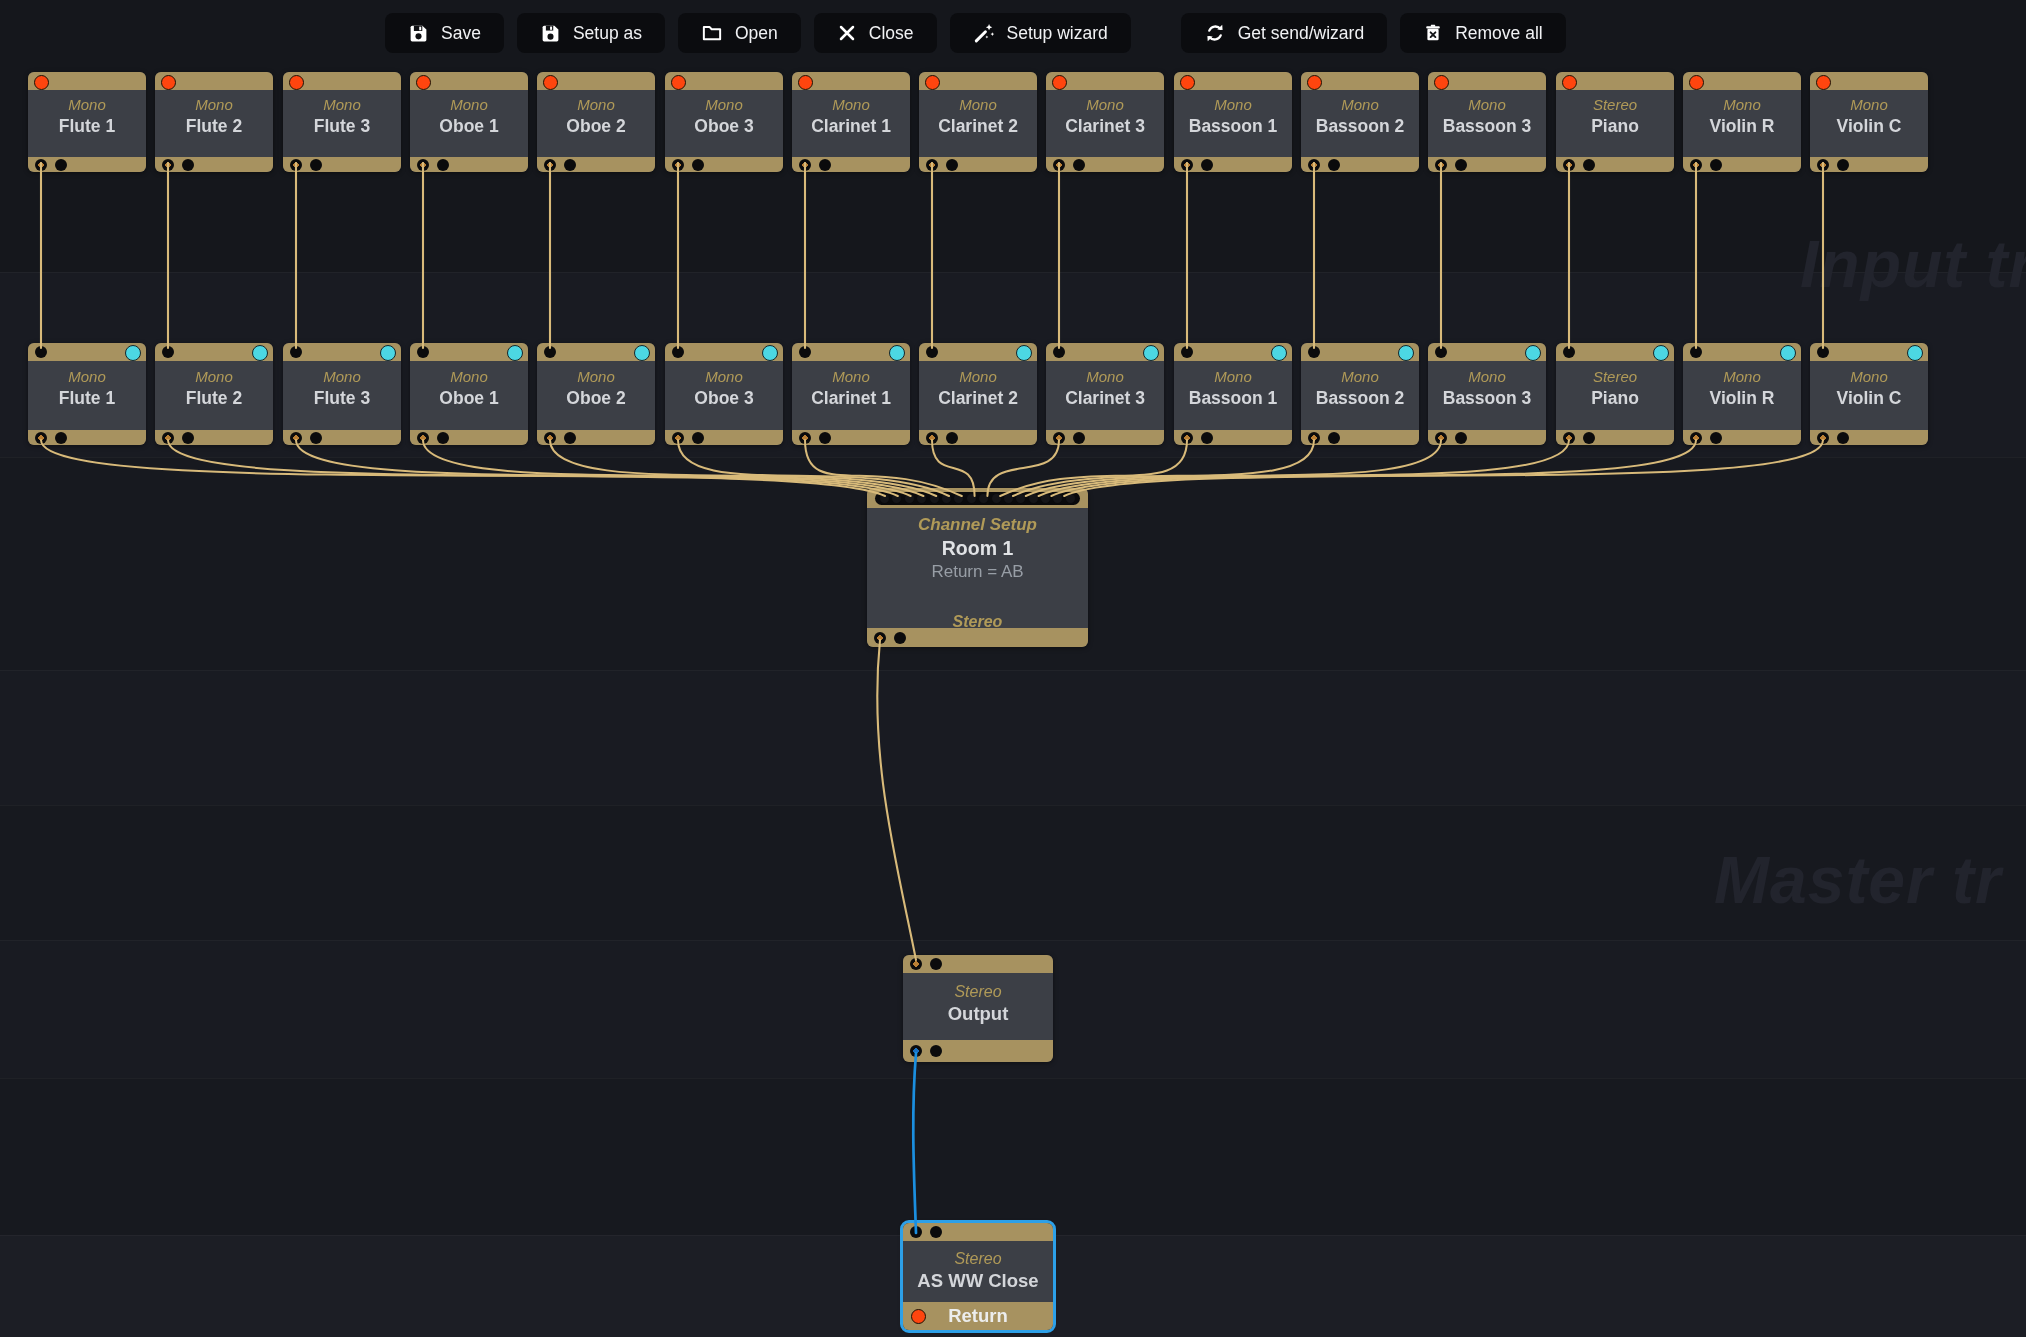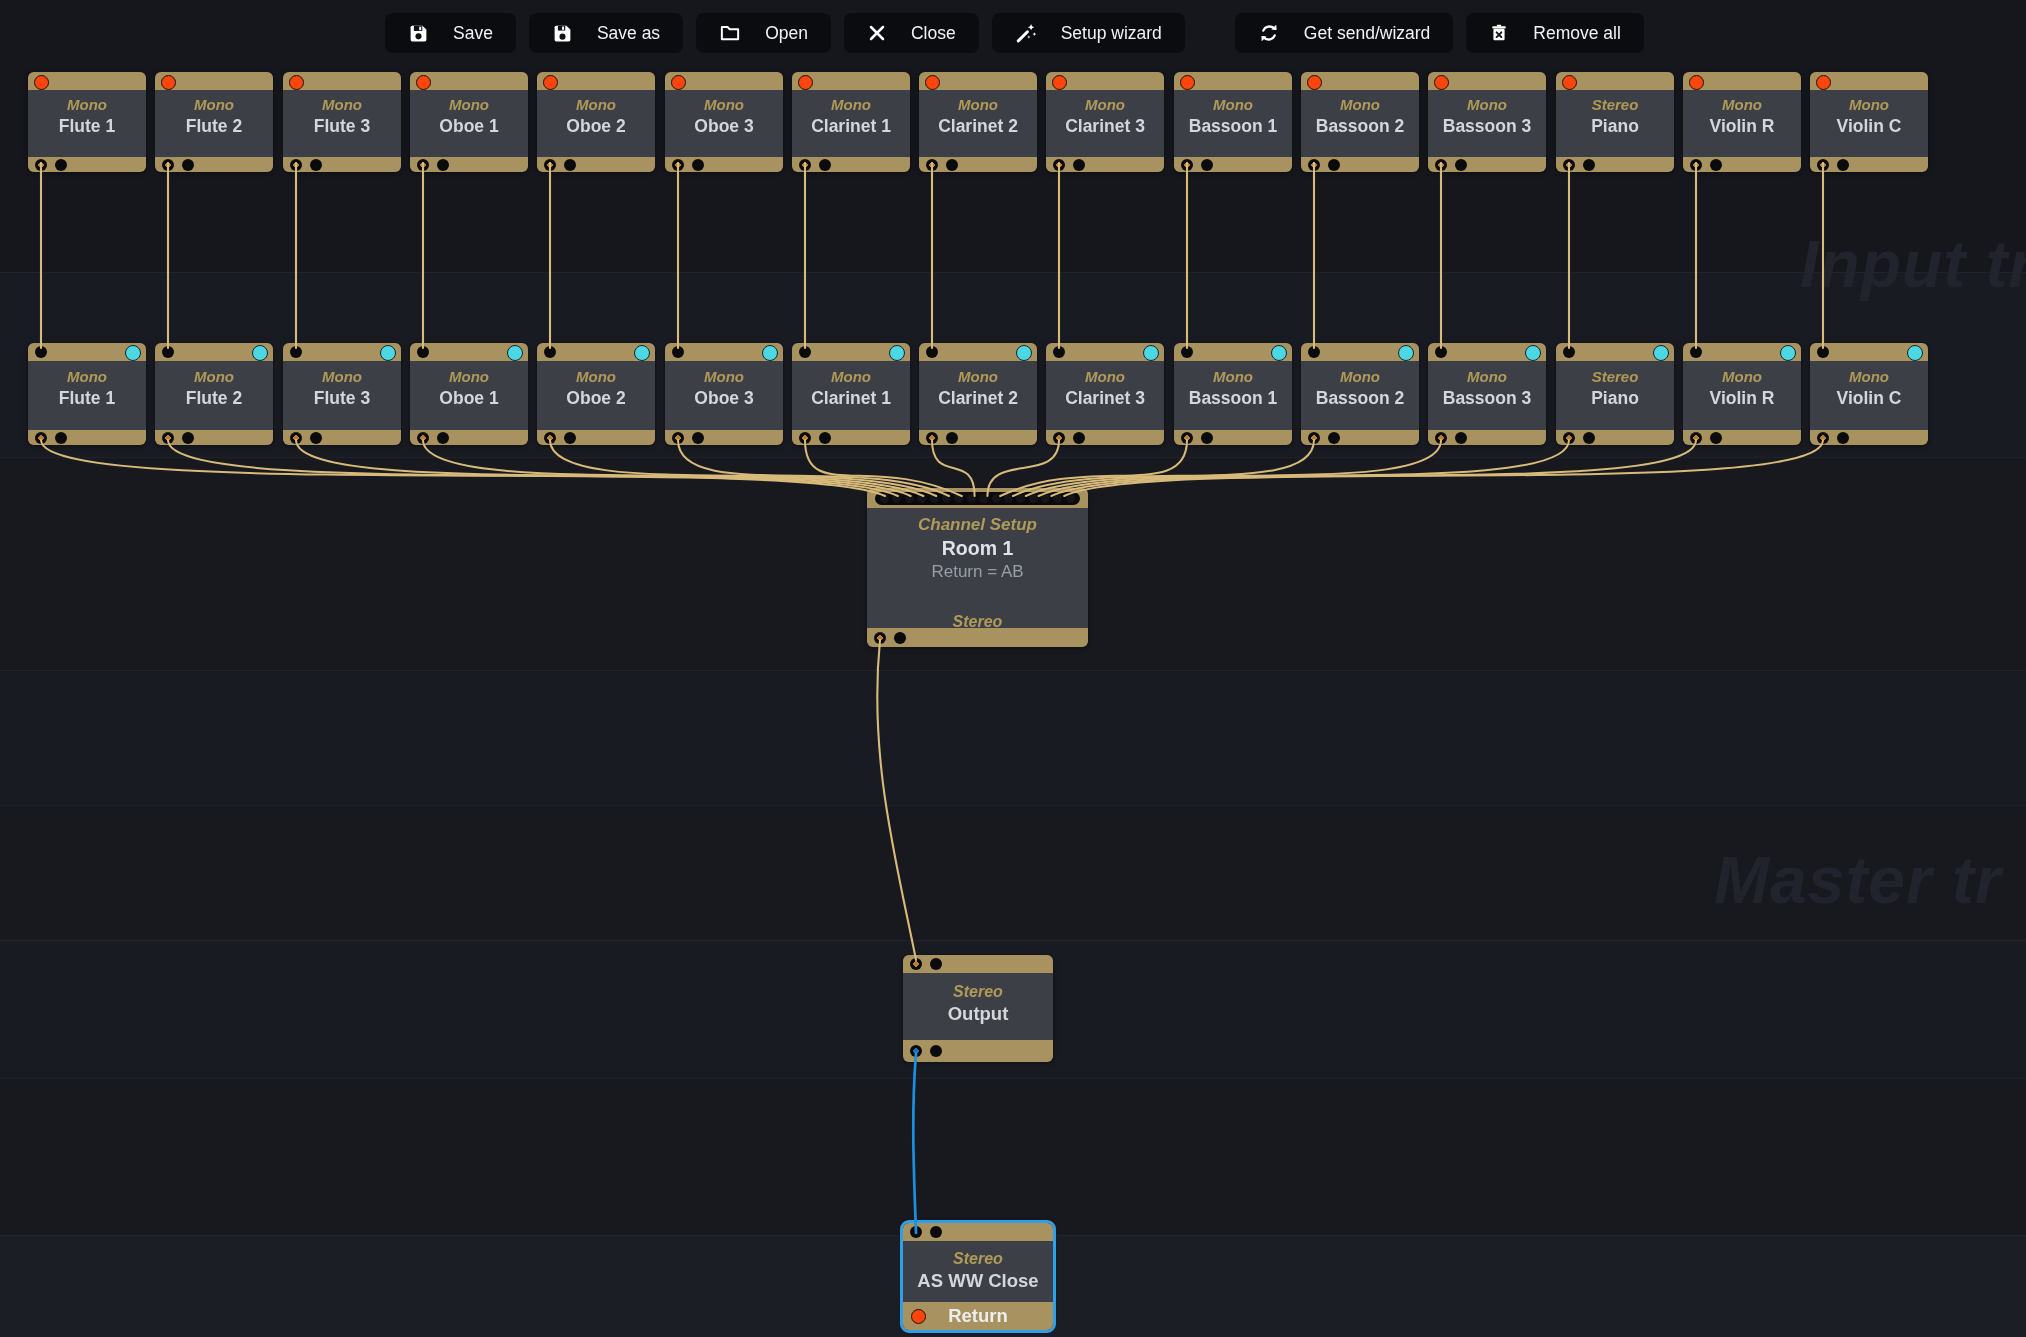--- a/index.html
+++ b/index.html
@@ -14,38 +14,38 @@
   
   .watermark{
     position:absolute;z-index:1;font-style:italic;font-weight:bold;
     font-size:66px;color:#22242d;white-space:nowrap;letter-spacing:1px;
   }
   
   #wires{position:absolute;left:0;top:0;z-index:4;pointer-events:none}
   
   #toolbar{position:absolute;left:385px;top:13px;display:flex;gap:13px;align-items:center;z-index:10}
   .tb-btn{
-    height:40px;display:flex;align-items:center;gap:24px;padding:0 23px;
+    height:40px;display:flex;align-items:center;gap:12px;padding:0 23px;
     background:#0b0c0f;border:none;border-radius:8px;color:#f1f2f4;
     font-size:17.5px;font-family:"Liberation Sans",sans-serif;cursor:pointer;white-space:nowrap;
   }
   .tb-btn.gap-before{margin-left:37px}
   .tb-btn svg{display:block}
   
   .node{
     position:absolute;z-index:3;background:#3c3f46;border-radius:6px;
     box-shadow:0 1px 5px rgba(0,0,0,.45);
   }
   .n-head{position:relative;background:#a79260;border-radius:6px 6px 0 0}
   .n-body{position:relative}
   .n-foot{
     position:absolute;left:0;right:0;bottom:0;background:#a79260;
     border-radius:0 0 6px 6px;display:flex;align-items:center;padding-left:7px;gap:8px;
   }
-  .chan{font-style:italic;font-weight:bold;color:#b09a58;font-size:15px;text-align:center;line-height:1.25}
+  .chan{font-style:italic;font-weight:normal;color:#b09a58;font-size:15px;text-align:center;line-height:1.25}
   .nname{font-weight:bold;color:#d4d6da;font-size:17.5px;text-align:center;line-height:1.3}
   .dot{position:absolute;border-radius:50%}
   .dot.orange{width:13px;height:13px;left:6px;top:2.5px;background:#ff450e;border:1.5px solid #1c1205}
   .dot.cyan{width:14px;height:14px;right:5px;top:1.5px;background:#4cd7e3;border:1.5px solid #14262a}
   .port{width:12px;height:12px;border-radius:50%;background:#0b0b0c;flex:0 0 auto}
   .port.conn-tan{background:radial-gradient(circle,#b97f35 0 2.7px,#0b0b0c 2.8px)}
   .port.conn-blue{background:radial-gradient(circle,#1b70c0 0 2.7px,#0b0b0c 2.8px)}
   .port.hp{position:absolute;left:7px;top:3px}
   
   .strip{
@@ -130,21 +130,21 @@
     </button>
     <button class="tb-btn">
       <span>
         <svg width="21" height="21" viewBox="0 0 20 20">
           <path d="M4 2.5h9.7l3.8 3.8V16a1.5 1.5 0 0 1-1.5 1.5H4A1.5 1.5 0 0 1 2.5 16V4A1.5 1.5 0 0 1 4 2.5Z" fill="#fff"></path>
           <rect x="5.6" y="2.8" width="7" height="4.4" fill="#101114"></rect>
           <rect x="9.6" y="3.4" width="1.9" height="3.1" fill="#fff"></rect>
           <circle cx="10" cy="13" r="2.9" fill="#101114"></circle>
         </svg>
       </span>
-      <span>Save as</span>
+      <span>Setup as</span>
     </button>
     <button class="tb-btn">
       <span>
         <svg width="22" height="22" viewBox="0 0 20 20">
           <path d="M2.6 15.6V4.6h5.3l1.8 2h7.7v9z" fill="none" stroke="#fff" stroke-width="1.8" stroke-linejoin="round"></path>
         </svg>
       </span>
       <span>Open</span>
     </button>
     <button class="tb-btn">

